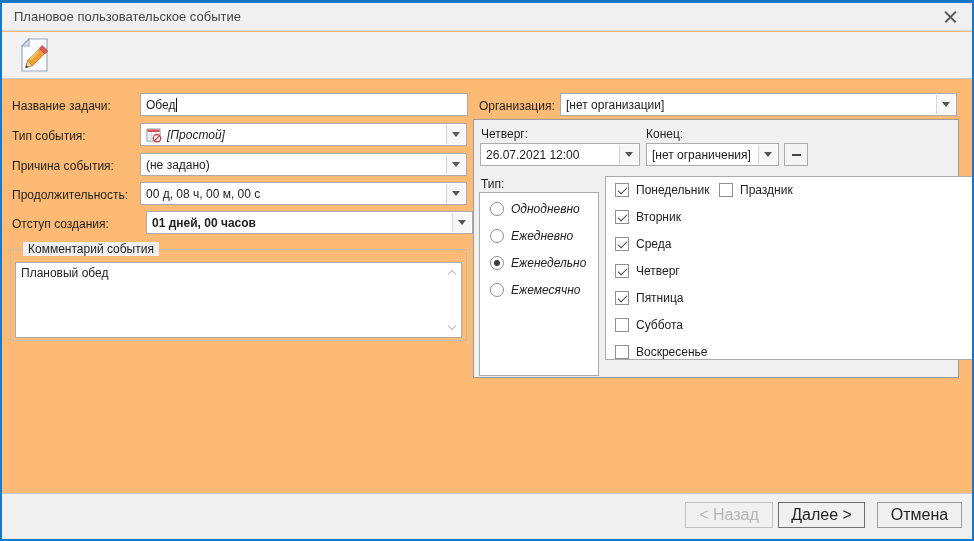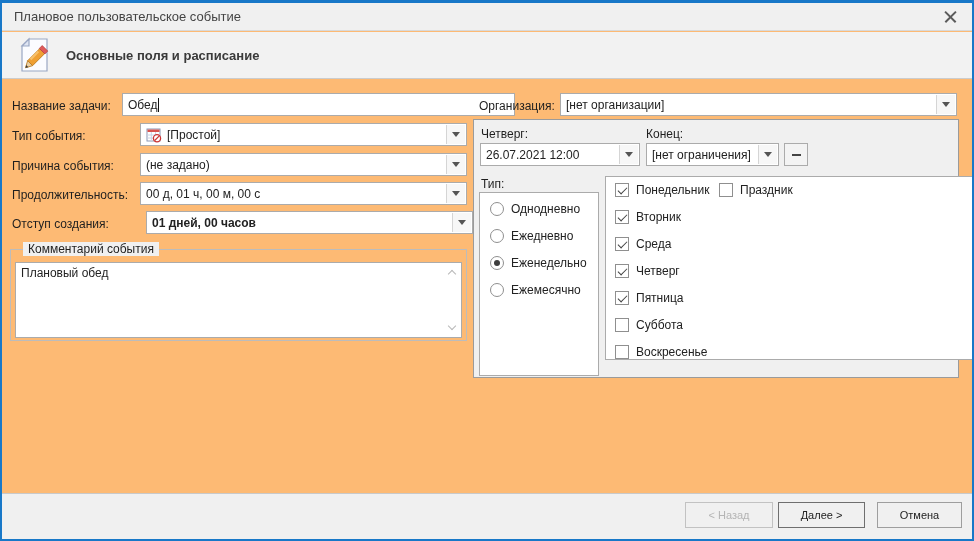--- a/index.html
+++ b/index.html
@@ -107,21 +107,21 @@
   }
   .minus-glyph { width:9px; height:2px; background:#444; }
   
   .footer {
     position:absolute; left:0; right:0; bottom:0; height:46px;
     border-top:1px solid #c9c9c9; background:#f0f0f0;
   }
   .btn {
     position:absolute; top:8px; height:26px; background:#f0f0f0;
     border:1px solid #9e9e9e; display:flex; align-items:center; justify-content:center;
-    font-size:11px; color:#222; cursor:default;
+    font-size:16px; color:#222; cursor:default;
   }
   .btn.disabled { color:#b5b5b5; border-color:#c2c2c2; }
   .btn.default { border-color:#6f6f6f; }
   .btn-back { left:683px; width:88px; }
   .btn-next { left:776px; width:87px; }
   .btn-cancel { left:875px; width:85px; }
 </style>
 </head>
 <body>
 
@@ -141,35 +141,34 @@
         <polygon points="17,5 17,12 10,12" fill="#dfe5f2" stroke="#9aa7c4" stroke-width="1.2"></polygon>
         <g transform="rotate(-45 22 26)">
           <rect x="17" y="22" width="17" height="7" fill="#efa033" stroke="#b97a1e" stroke-width="0.8"></rect>
           <rect x="20" y="22" width="11" height="2.2" fill="#f7c06a"></rect>
           <rect x="34" y="21.6" width="4" height="7.8" fill="#e05a5a" stroke="#b84444" stroke-width="0.8"></rect>
           <polygon points="17,22 10.5,25.5 17,29" fill="#e8cfa6" stroke="#b97a1e" stroke-width="0.8"></polygon>
           <polygon points="13,23.9 10.5,25.5 13,27.1" fill="#3a3a3a"></polygon>
         </g>
       </svg>
     </span>
-    <span class="h-title">Основные поля и расписание</span>
   </div>
 
   <span class="lbl" style="left:10px; top:96px;">Название задачи:</span>
   <span class="lbl" style="left:10px; top:126px;">Тип события:</span>
   <span class="lbl" style="left:10px; top:156px;">Причина события:</span>
   <span class="lbl" style="left:10px; top:185px;">Продолжительность:</span>
   <span class="lbl" style="left:10px; top:214px;">Отступ создания:</span>
 
-  <div class="field" style="left:120px; top:90px; width:393px;">
+  <div class="field" style="left:138px; top:90px; width:328px;">
     <span>Обед</span>
     <span class="caret"></span>
   </div>
 
-  <div class="combo" style="left:138px; top:120px; width:327px;">
+  <div class="combo" style="left:138px; top:120px; width:327px;font-style:italic;">
     <span style="display:inline-flex; margin-right:5px;">
       <svg width="16" height="16" viewBox="0 0 16 16">
         <rect x="1" y="2" width="13" height="12" fill="#fff" stroke="#8a97b5" stroke-width="1"></rect>
         <rect x="1.5" y="2.5" width="12" height="2.5" fill="#d9534f"></rect>
         <line x1="5.3" y1="5" x2="5.3" y2="14" stroke="#c9d2e4" stroke-width="1"></line>
         <line x1="9.6" y1="5" x2="9.6" y2="14" stroke="#c9d2e4" stroke-width="1"></line>
         <line x1="1" y1="8" x2="14" y2="8" stroke="#c9d2e4" stroke-width="1"></line>
         <line x1="1" y1="11" x2="14" y2="11" stroke="#c9d2e4" stroke-width="1"></line>
         <circle cx="11" cy="11.2" r="3.6" fill="#fff" stroke="#cc3333" stroke-width="1.3"></circle>
         <line x1="8.7" y1="13.5" x2="13.3" y2="8.9" stroke="#cc3333" stroke-width="1.2"></line>
@@ -182,21 +181,21 @@
   </div>
 
   <div class="combo" style="left:138px; top:150px; width:327px;">
     <span class="val">(не задано)</span>
     <span class="dd-btn">
         <span class="tri-down"></span>
       </span>
   </div>
 
   <div class="combo" style="left:138px; top:179px; width:327px;">
-    <span class="val">00 д, 01 ч, 00 м, 00 с</span>
+    <span class="val">00 д, 08 ч, 00 м, 00 с</span>
     <span class="dd-btn">
         <span class="tri-down"></span>
       </span>
   </div>
 
   <div class="combo" style="left:144px; top:208px; width:327px;font-weight:bold;">
     <span class="val">01 дней, 00 часов</span>
     <span class="dd-btn">
         <span class="tri-down"></span>
       </span>
@@ -235,21 +234,21 @@
           <span class="tri-down"></span>
         </span>
     </div>
     <div class="minus-btn" style="left:310px; top:23px;">
       <span class="minus-glyph"></span>
     </div>
 
     <span class="lbl" style="left:7px; top:57px;">Тип:</span>
     <span class="lbl" style="left:132px; top:57px;">Дни событие:</span>
 
-    <div class="whitebox" style="left:5px; top:72px; width:120px; height:184px;">
+    <div class="whitebox" style="left:5px; top:72px; width:120px; height:184px;font-style:italic;">
       <div class="opt-row" style="left:10px; top:9px;">
         <span class="radio"></span>
         <span>Однодневно</span>
       </div>
       <div class="opt-row" style="left:10px; top:36px;">
         <span class="radio"></span>
         <span>Ежедневно</span>
       </div>
       <div class="opt-row" style="left:10px; top:63px;">
         <span class="radio on"></span>

